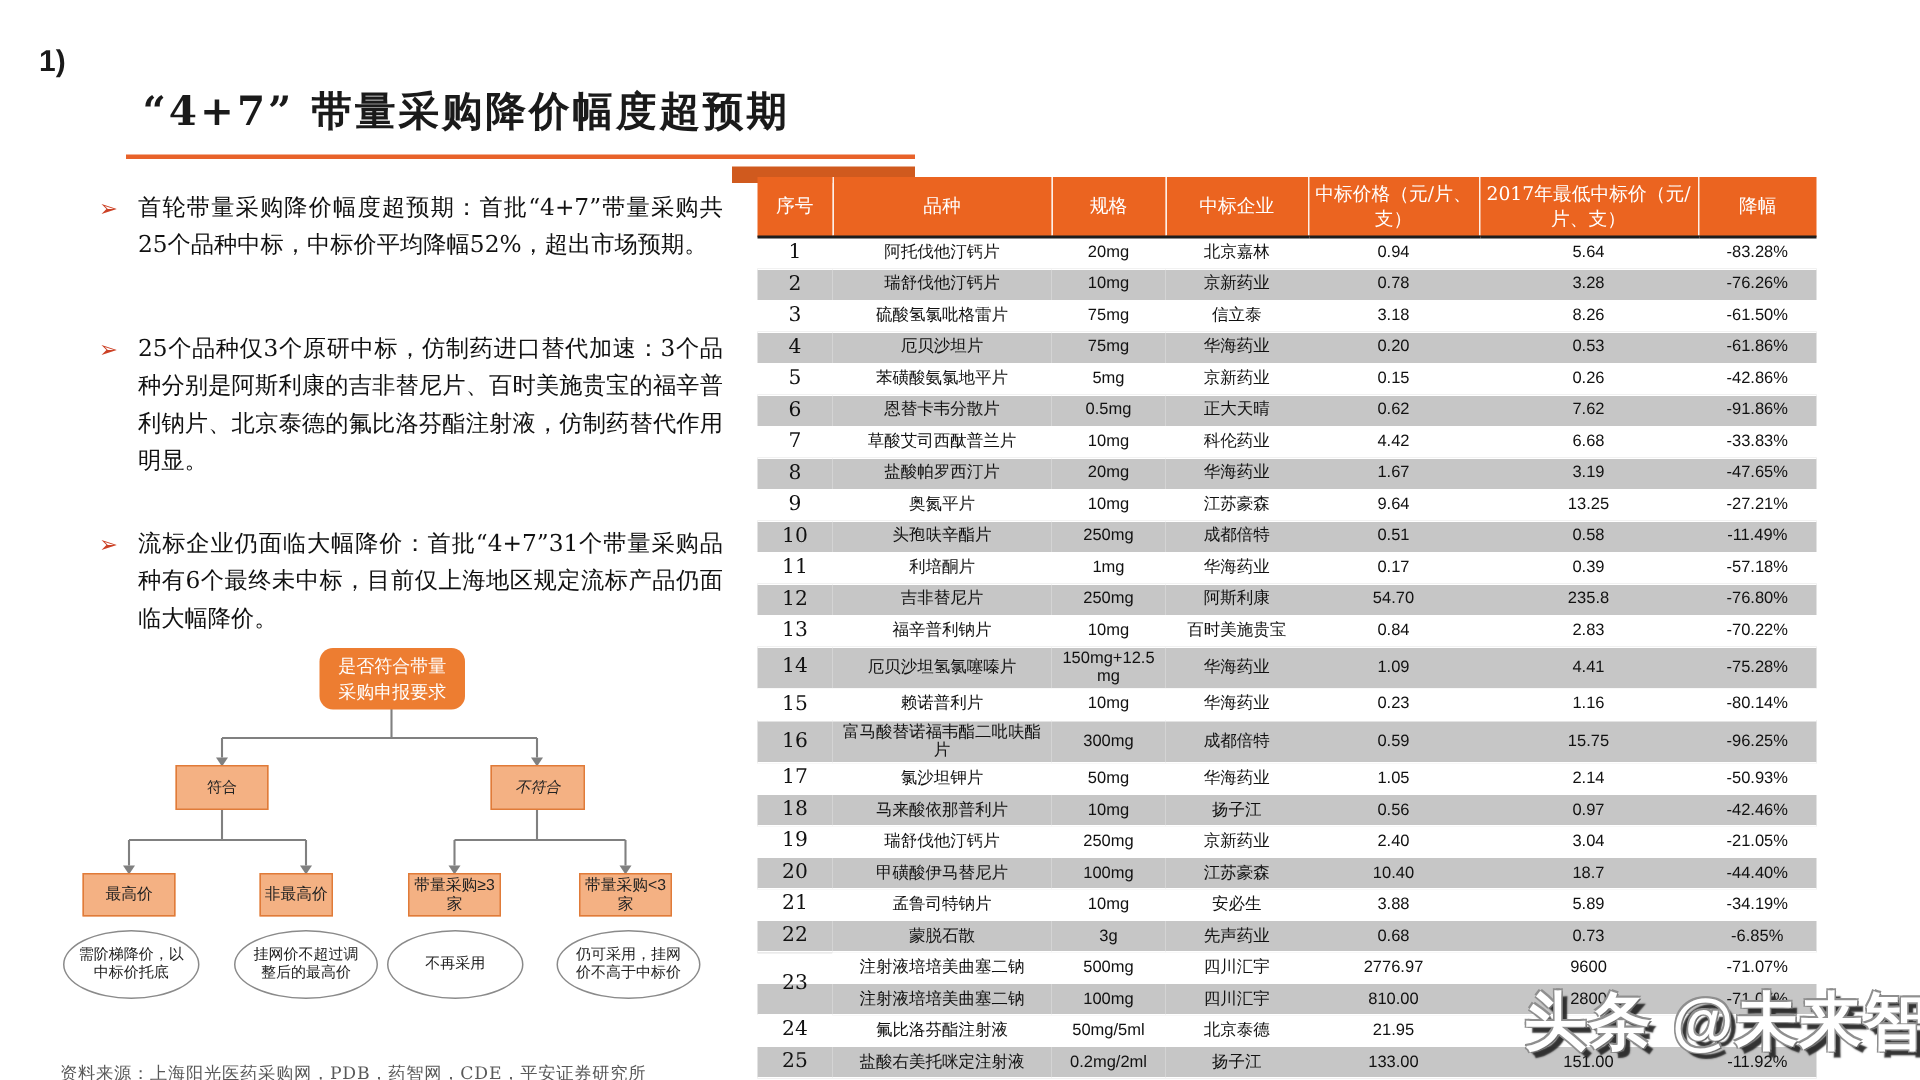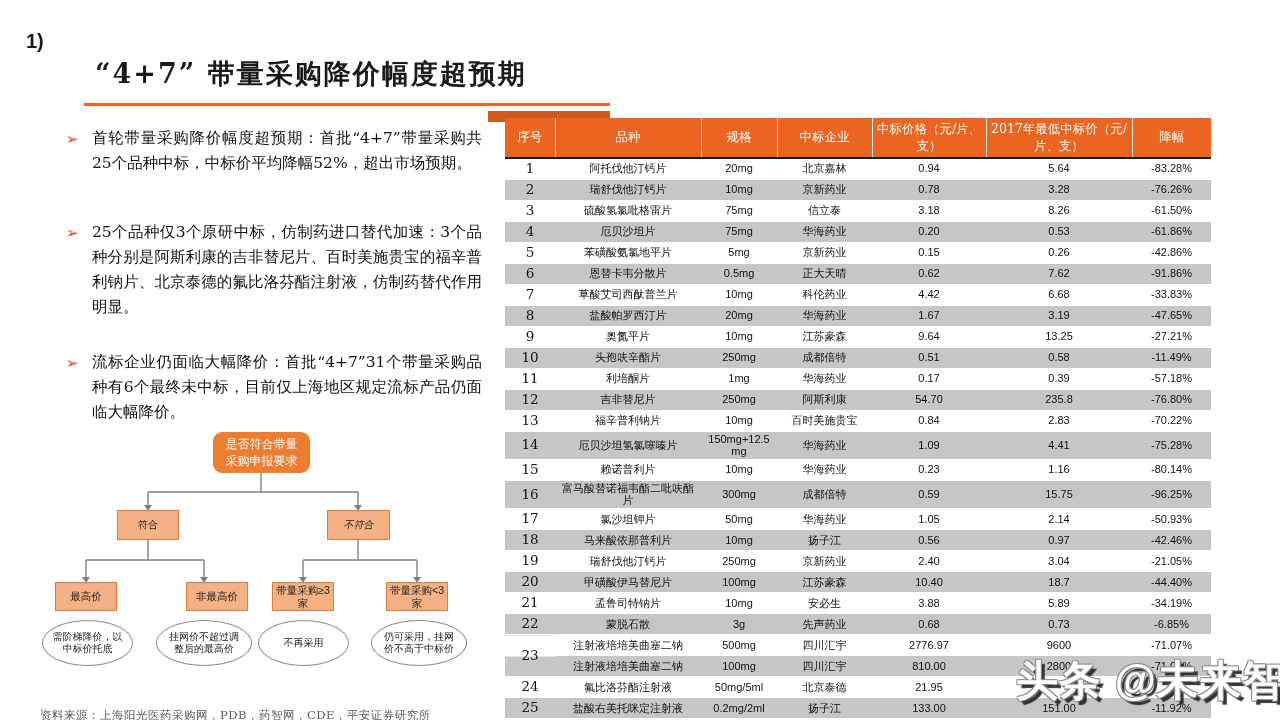--- a/index.html
+++ b/index.html
@@ -41,21 +41,21 @@
     background:#ED7D31; border-radius:9px; color:#fff; font-size:12px; line-height:1.35;
   }
   .flow-l1, .flow-l2 {
     background:#F4B183; border:1px solid #E07B39; color:#222;
   }
   .flow-l1 { font-size:10px; }
   #flow-l1-0 { left:117px; top:510px; width:62px; height:30px; }
   #flow-l1-1 { left:327px; top:510px; width:63px; height:30px;font-style:italic; }
   .flow-l2 { font-size:10.5px; line-height:1.2; }
   #flow-l2-0 { left:55px;  top:582px; width:62px; height:29px; }
-  #flow-l2-1 { left:173px; top:582px; width:62px; height:29px;margin-left:13px; }
+  #flow-l2-1 { left:173px; top:582px; width:49px; height:29px; }
   #flow-l2-2 { left:272px; top:582px; width:62px; height:29px; }
   #flow-l2-3 { left:386px; top:582px; width:62px; height:29px; }
   .flow-ellipse {
     position:absolute; top:620px; height:46px; border:1px solid #8a8a8a; border-radius:50%;
     background:#fff; display:flex; align-items:center; justify-content:center;
     text-align:center; font-size:10px; line-height:1.25; color:#222; padding:2px 8px;
   }
   #flow-e-0 { left:42px;  width:91px; }
   #flow-e-1 { left:156px; width:96px; }
   #flow-e-2 { left:258px; width:91px; }

